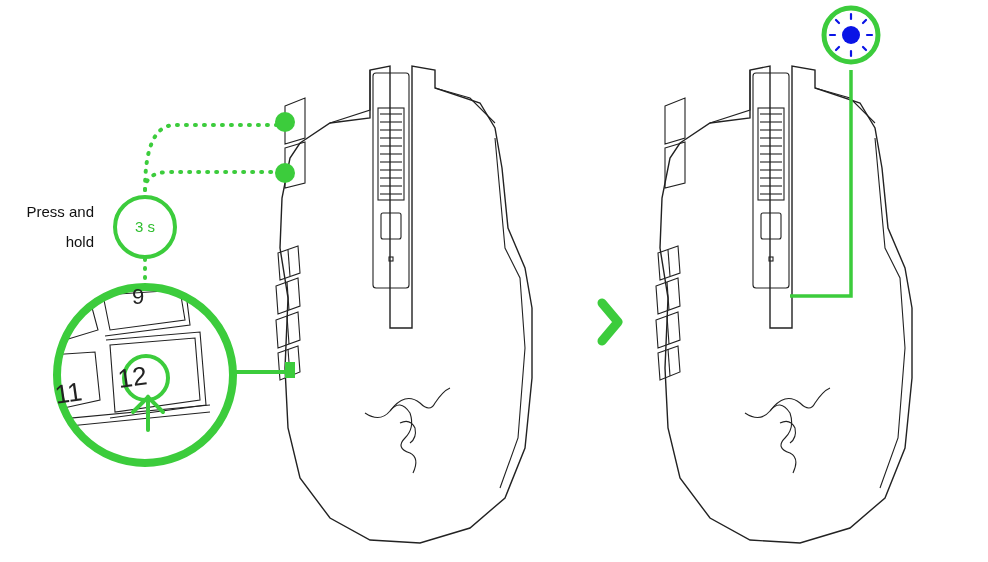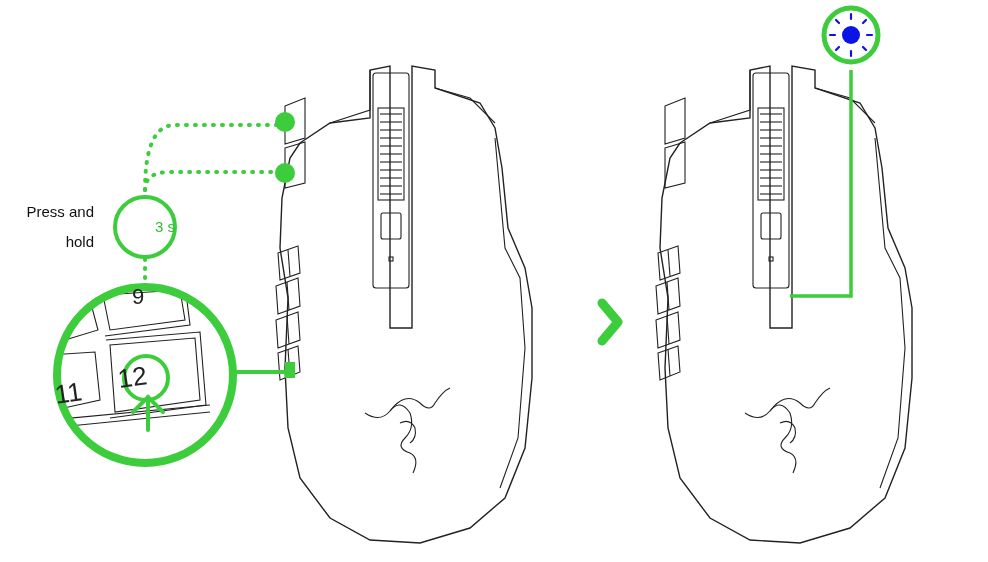--- a/index.html
+++ b/index.html
@@ -127,18 +127,18 @@
           <line x1="863" y1="47" x2="866" y2="50"></line>
           <line x1="866" y1="20" x2="863" y2="23"></line>
           <line x1="839" y1="47" x2="836" y2="50"></line>
         </g>
       </g>
     </g>
   </svg>
 
   <div class="label" style="left:0; top:197px; width:94px;">Press and</div>
   <div class="label" style="left:0; top:227px; width:94px;text-align:right;">hold</div>
-  <div class="timer-text" style="left:115px; top:218px; width:60px;text-align:right;">3 s</div>
+  <div class="timer-text" style="left:115px; top:218px; width:60px;">3 s</div>
 
   <div style="position:absolute; left:118px; top:362px; font-size:26px; color:#222; transform:rotate(-8deg);">12</div>
   <div style="position:absolute; left:55px; top:378px; font-size:26px; color:#222; transform:rotate(-8deg);">11</div>
   <div style="position:absolute; left:132px; top:284px; font-size:22px; color:#222;">9</div>
 </div>
 
 </body></html>

